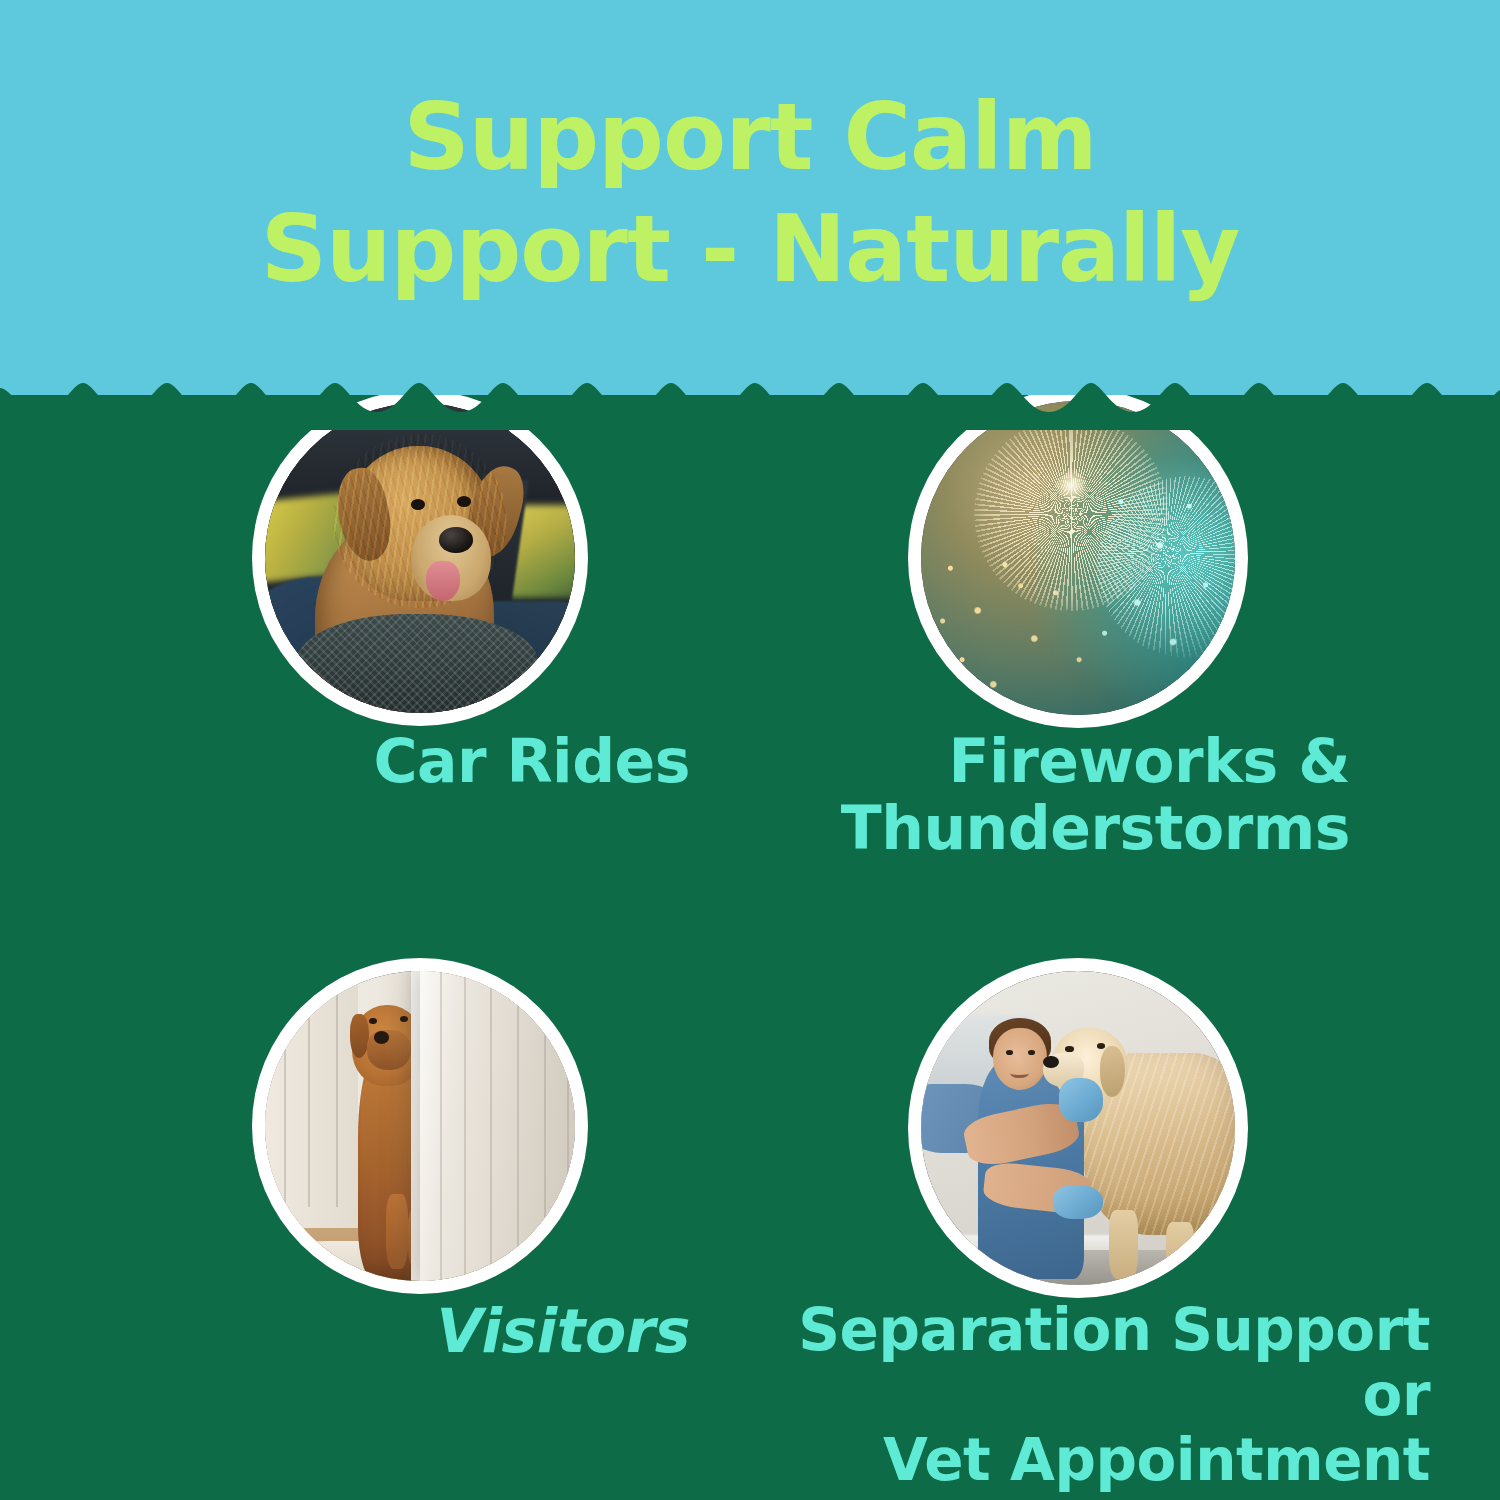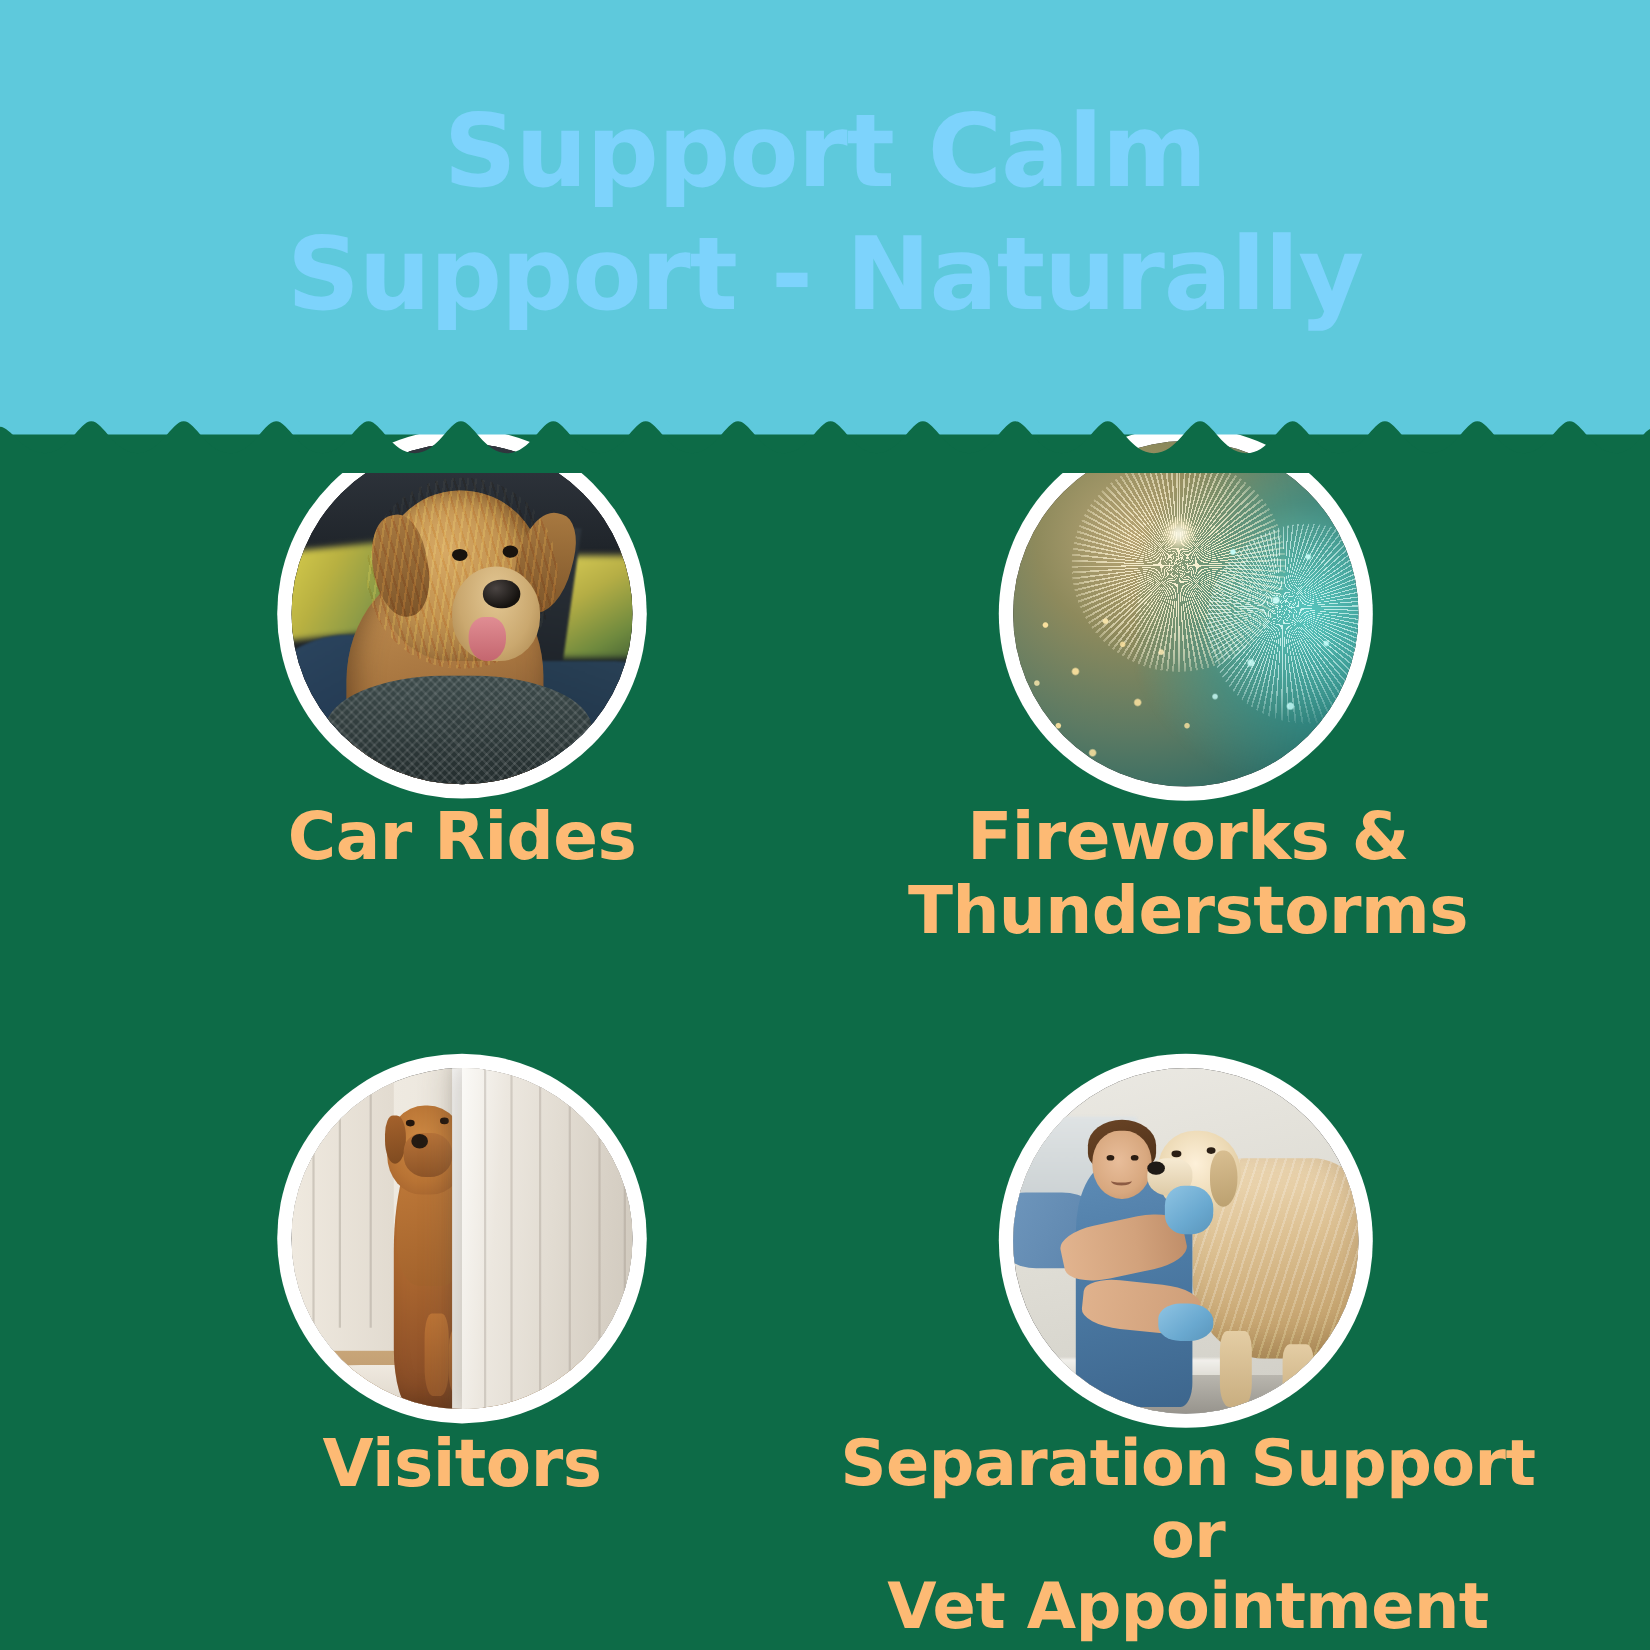--- a/index.html
+++ b/index.html
@@ -18,21 +18,21 @@
 
   
   .header-band{
     position:absolute;left:0;top:0;width:1500px;height:395px;
     background:#5ec9dc;
     z-index:1;
   }
   .headline{
     position:absolute;left:0;top:82px;width:1500px;
     text-align:center;
-    color:#7dd3fc;
+    color:#bef264;
     font-family:"DejaVu Sans", sans-serif;
     font-weight:700;
     font-size:90px;
     line-height:1.22;
     letter-spacing:-1px;
     z-index:3;
     -webkit-font-smoothing:antialiased;
   }
   .headline .l1{display:block;font-size:92px;}
   .headline .l2{display:block;font-size:92px;}
@@ -57,40 +57,40 @@
     overflow:hidden;
   }
   .circle .inner{
     position:absolute;inset:13px;
     border-radius:50%;
     overflow:hidden;
     background:#222;
   }
   .cap{
     position:absolute;
-    text-align:center;
-    color:#fdba74;
+    text-align:right;
+    color:#5eead4;
     font-family:"DejaVu Sans", sans-serif;
     font-weight:700;
     font-size:60px;
     line-height:1.12;
     letter-spacing:-0.5px;
     -webkit-font-smoothing:antialiased;
   }
   .cap .ln{display:block;}
 
   
   #c1{left:252px;top:390px;width:336px;height:336px;}
   #cap1{left:150px;top:728px;width:540px;}
   
   #c2{left:908px;top:388px;width:340px;height:340px;}
   #cap2{left:810px;top:728px;width:540px;}
   
   #c3{left:252px;top:958px;width:336px;height:336px;}
-  #cap3{left:150px;top:1298px;width:540px;}
+  #cap3{left:150px;top:1298px;width:540px;font-style:italic;}
   
   #c4{left:908px;top:958px;width:340px;height:340px;}
   #cap4{left:730px;top:1298px;width:700px;font-size:58px;}
 
   
   .ph{position:absolute;inset:0;}
 
   
   .car-bg{position:absolute;inset:0;background:
       linear-gradient(170deg,#2b3138 0%,#22272d 30%,#1b2026 60%,#191d22 100%);}

